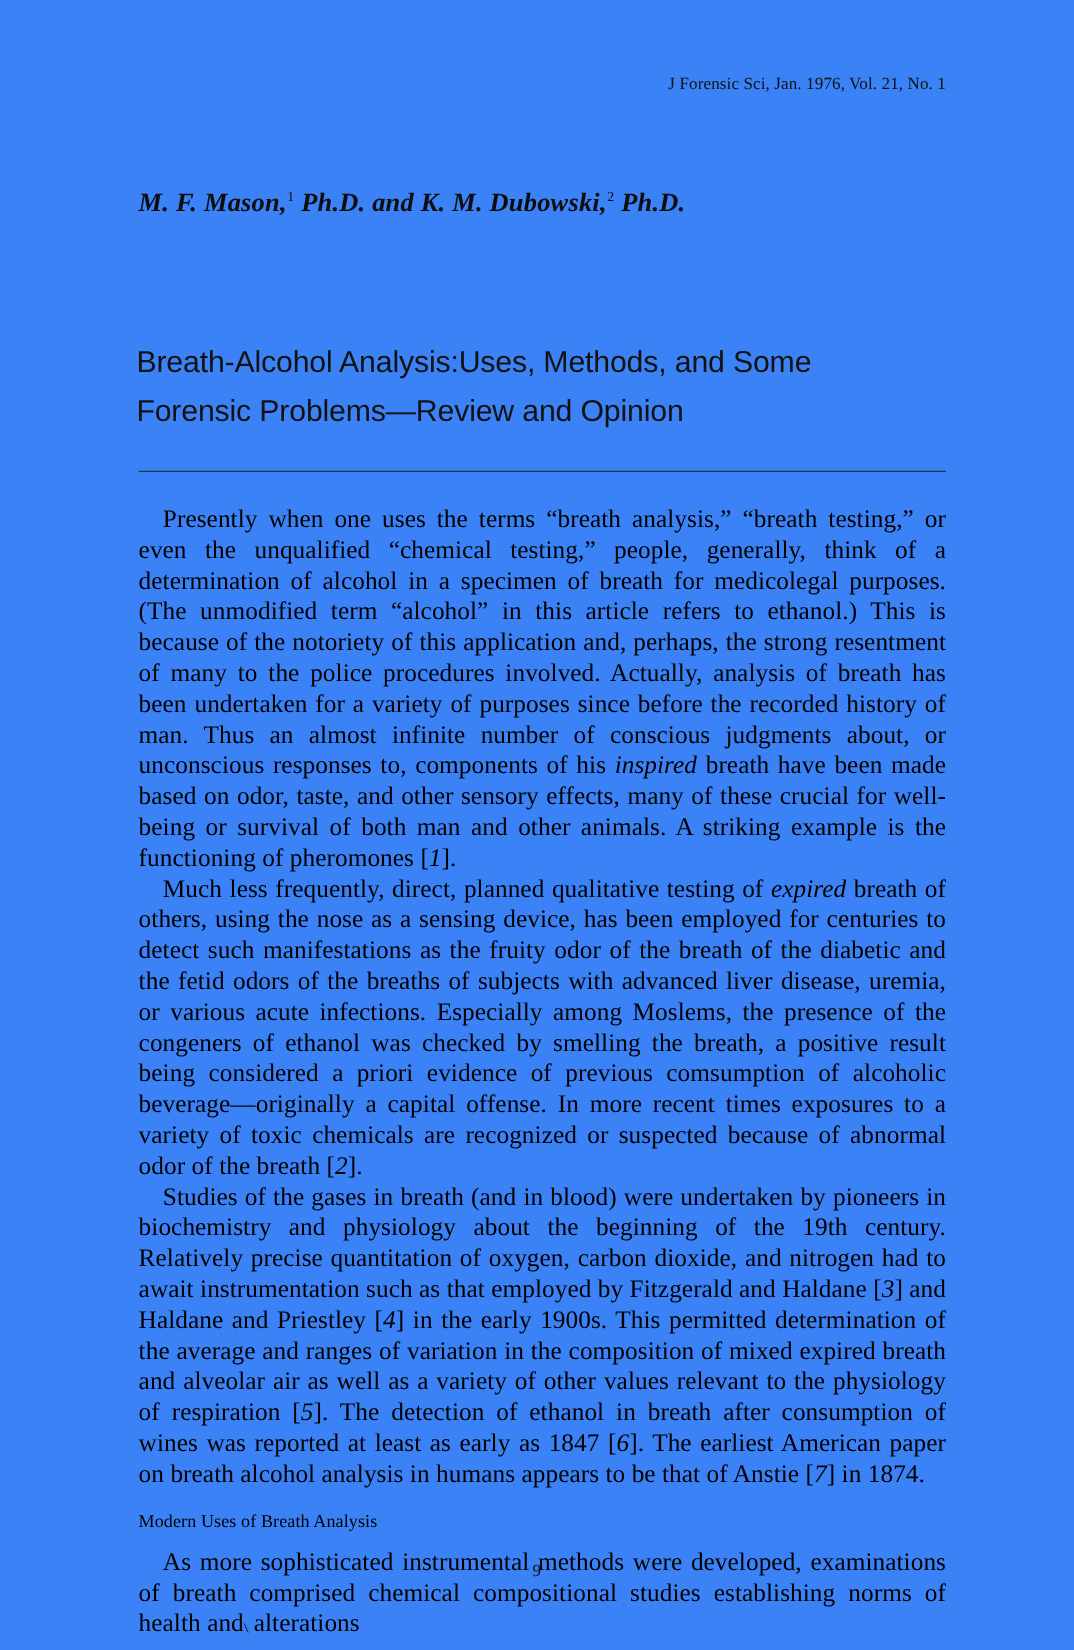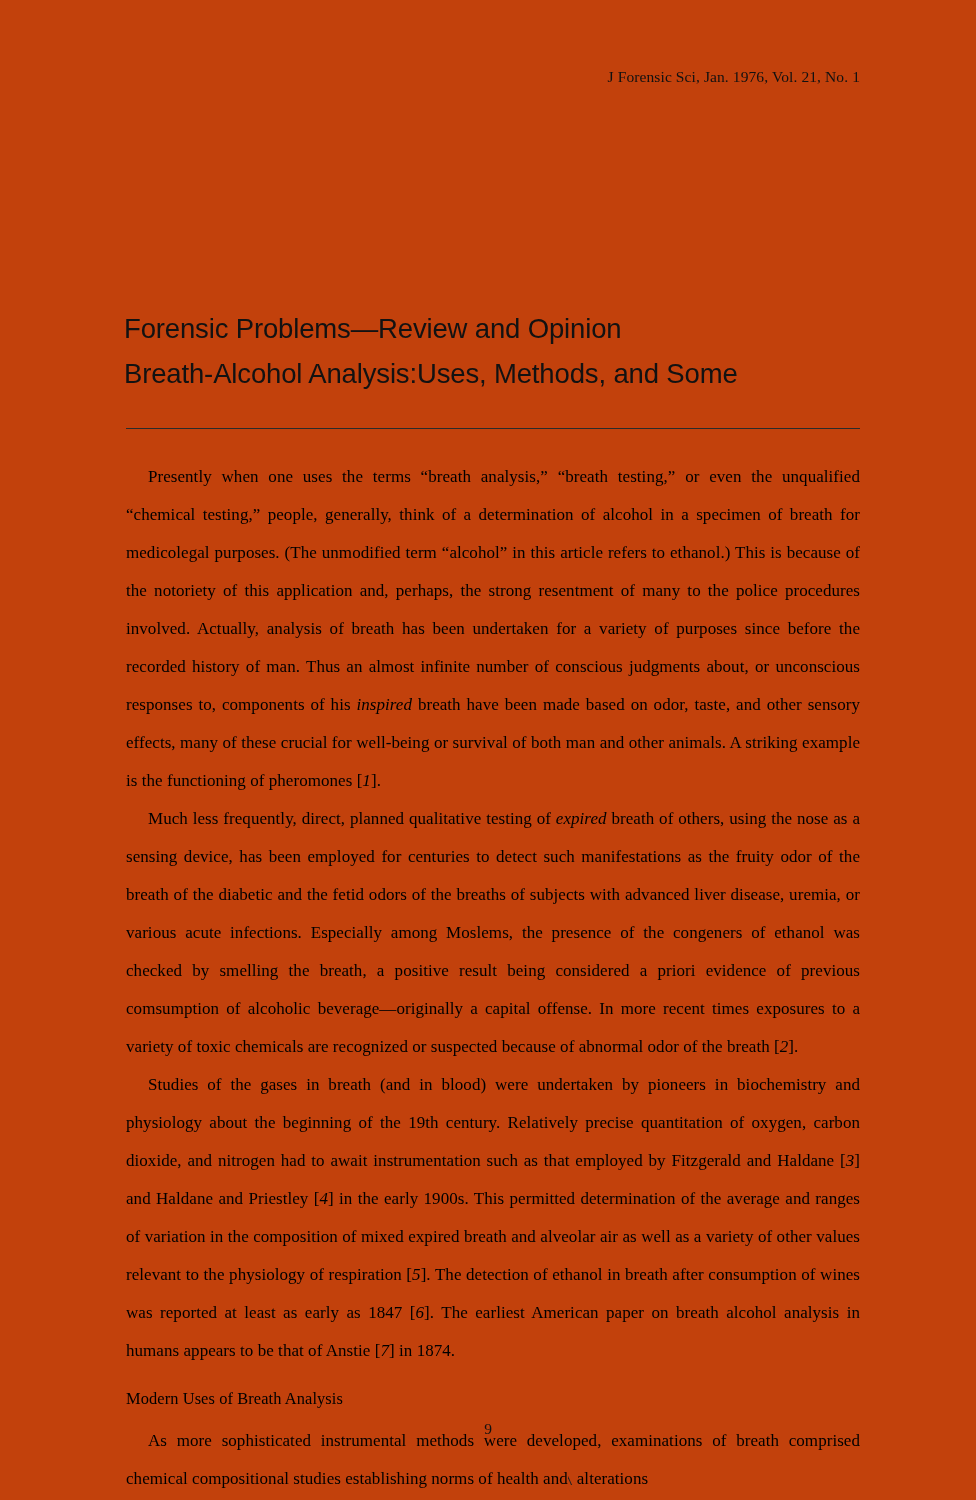--- a/index.html
+++ b/index.html
@@ -4,21 +4,21 @@
 <style>
   html, body {
     margin: 0;
     padding: 0;
     background: #ffffff;
   }
   .page {
     position: relative;
     width: 976px;
     height: 1500px;
-    background: #c2410c;
+    background: #3b82f6;
     overflow: hidden;
     font-family: "Liberation Serif", "DejaVu Serif", serif;
     color: #000000;
   }
 
   
   .running-head {
     position: absolute;
     top: 68px;
     right: 116px;
@@ -78,22 +78,22 @@
   .body-col {
     position: absolute;
     top: 458px;
     left: 126px;
     width: 734px;
   }
   p.para {
     margin: 0;
     text-align: justify;
     text-justify: inter-word;
-    font-size: 17px;
-    line-height: 38px;
+    font-size: 23px;
+    line-height: 28px;
     text-indent: 22px;
     letter-spacing: 0.05px;
     -webkit-hyphens: none;
     hyphens: none;
   }
   p.para i { font-style: italic; }
   p.para .refnum { font-style: italic; }
 
   h2.section-head {
     margin: 0;
@@ -161,24 +161,27 @@
     color: #111;
   }
 </style>
 </head>
 <body>
 
 <div class="page">
 
   <div class="running-head">J Forensic Sci, Jan. 1976, Vol. 21, No. 1</div>
 
+  <div class="authors">
+    <span>M. F. Mason,</span><sup>1</sup><span> Ph.D. and K. M. Dubowski,</span><sup>2</sup><span> Ph.D.</span>
+  </div>
 
   <h1 class="article-title">
+    <span class="tline">Breath-Alcohol Analysis:Uses, Methods, and Some</span>
     <span class="tline">Forensic Problems—Review and Opinion</span>
-    <span class="tline">Breath-Alcohol Analysis:Uses, Methods, and Some</span>
   </h1>
 
   <div class="title-rule"></div>
 
   <div class="body-col">
 
     <p class="para"><span>Presently when one uses the terms “breath analysis,” “breath testing,” or even the unqualified “chemical testing,” people, generally, think of a determination of alcohol in a specimen of breath for medicolegal purposes. (The unmodified term “alcohol” in this article refers to ethanol.) This is because of the notoriety of this application and, perhaps, the strong resentment of many to the police procedures involved. Actually, analysis of breath has been undertaken for a variety of purposes since before the recorded history of man. Thus an almost infinite number of conscious judgments about, or unconscious responses to, components of his </span><i>inspired</i><span> breath have been made based on odor, taste, and other sensory effects, many of these crucial for well-being or survival of both man and other animals. A striking example is the functioning of pheromones [</span><span class="refnum">1</span><span>].</span></p>
 
     <p class="para"><span>Much less frequently, direct, planned qualitative testing of </span><i>expired</i><span> breath of others, using the nose as a sensing device, has been employed for centuries to detect such manifestations as the fruity odor of the breath of the diabetic and the fetid odors of the breaths of subjects with advanced liver disease, uremia, or various acute infections. Especially among Moslems, the presence of the congeners of ethanol was checked by smelling the breath, a positive result being considered a priori evidence of previous comsumption of alcoholic beverage—originally a capital offense. In more recent times exposures to a variety of toxic chemicals are recognized or suspected because of abnormal odor of the breath [</span><span class="refnum">2</span><span>].</span></p>
 

